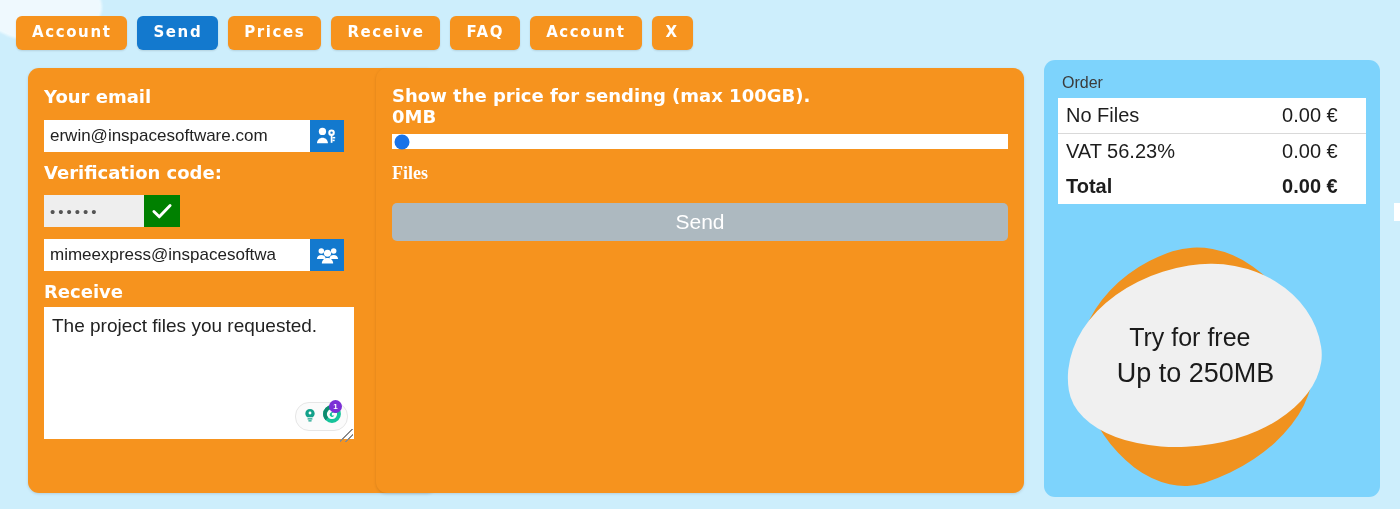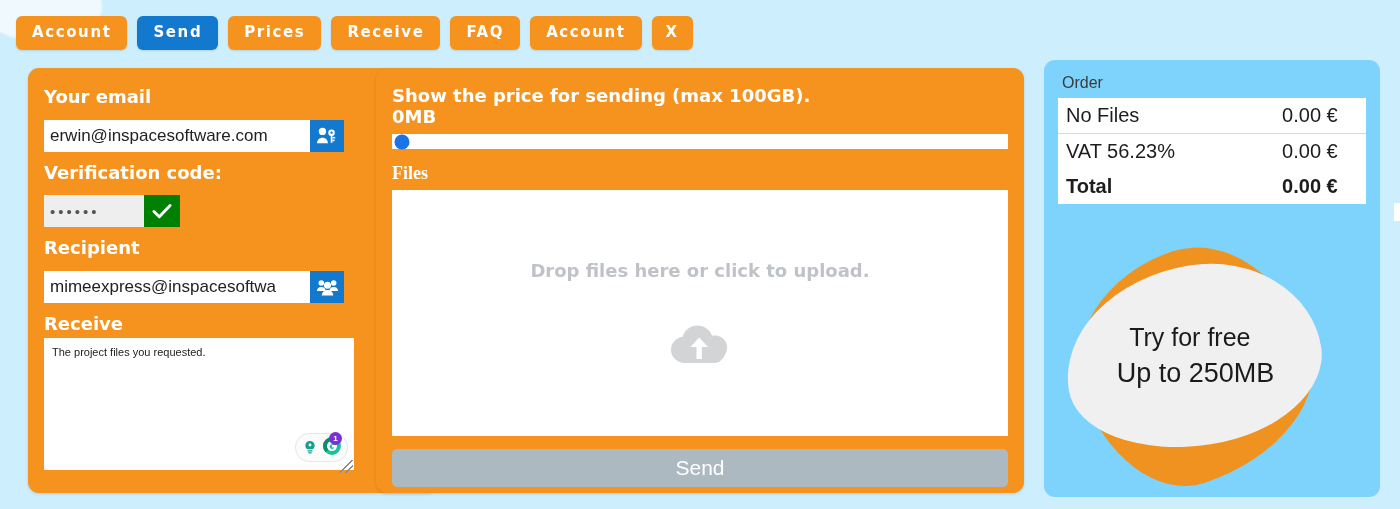--- a/index.html
+++ b/index.html
@@ -131,21 +131,21 @@
   .icon-btn.green { background: #008000; width: 36px; }
 
   .msg-wrap { position: relative; width: 310px; }
   #message-field {
     width: 310px;
     height: 132px;
     border: none;
     outline: none;
     background: #fff;
     font-family: "Liberation Sans", sans-serif;
-    font-size: 11px;
+    font-size: 19px;
     color: #222;
     padding: 7px 8px;
     box-sizing: border-box;
     resize: none;
     line-height: 1.3;
   }
   .grammarly-pill {
     position: absolute;
     right: 6px;
     bottom: 12px;
@@ -347,21 +347,20 @@
   <div class="field-label tight">Verification code:</div>
   <div class="input-row">
     <input class="text-input" id="code-field" type="text" value="••••••" style="">
     <button class="icon-btn green">
       <svg width="22" height="18" viewBox="0 0 24 20">
         <path d="M3 10.5 L9 16.5 L21 4" stroke="#ffffff" stroke-width="3.2" fill="none" stroke-linecap="round" stroke-linejoin="round"></path>
       </svg>
     </button>
   </div>
 
-  <div class="field-label tight">Recipient</div>
   <div class="input-row">
     <input class="text-input" id="recipient-field" type="text" value="mimeexpress@inspacesoftwa" style="">
     <button class="icon-btn">
       <svg width="23" height="20" viewBox="0 0 26 22">
         <circle cx="6" cy="6.5" r="3.1" fill="#ffffff"></circle>
         <path d="M1 15.5c0-2.8 2.2-4.6 5-4.6s5 1.8 5 4.6z" fill="#ffffff"></path>
         <circle cx="20" cy="6.5" r="3.1" fill="#ffffff"></circle>
         <path d="M15 15.5c0-2.8 2.2-4.6 5-4.6s5 1.8 5 4.6z" fill="#ffffff"></path>
         <circle cx="13" cy="9" r="4" fill="#ffffff"></circle>
         <path d="M6.6 20.5c0-3.6 2.9-6 6.4-6s6.4 2.4 6.4 6z" fill="#ffffff"></path>
@@ -397,30 +396,20 @@
     <span>Show the price for sending (max 100GB).</span>
     <span>0MB</span>
   </div>
 
   <div class="slider-track">
     <div class="slider-thumb"></div>
   </div>
 
   <div class="files-label">Files</div>
 
-  <div class="dropzone">
-    <div class="dropzone-text">Drop files here or click to upload.</div>
-    <div class="dropzone-icon">
-      <svg width="68" height="52" viewBox="0 0 68 52">
-        <path d="M19 48c-7.7 0-14-5.9-14-13.2 0-6.6 5.1-12 11.7-13 1.6-6.4 7.6-11.2 14.8-11.2 6.8 0 12.6 4.3 14.5 10.2 1-.3 2-.4 3.1-.4 6.6 0 12 5.2 12 11.6S55.7 48 49.1 48z" fill="#d2d4d6"></path>
-        <rect x="30.5" y="28" width="5.4" height="16" fill="#ffffff"></rect>
-        <path d="M33.2 22.5 L42 32 L24.4 32 Z" fill="#ffffff"></path>
-      </svg>
-    </div>
-  </div>
 
   <button class="send-btn">Send</button>
 </div>
 
 <div class="panel" id="order-panel">
   <div class="order-title">Order</div>
 
   <table class="order-table">
     <tbody>
       <tr class="sep">

